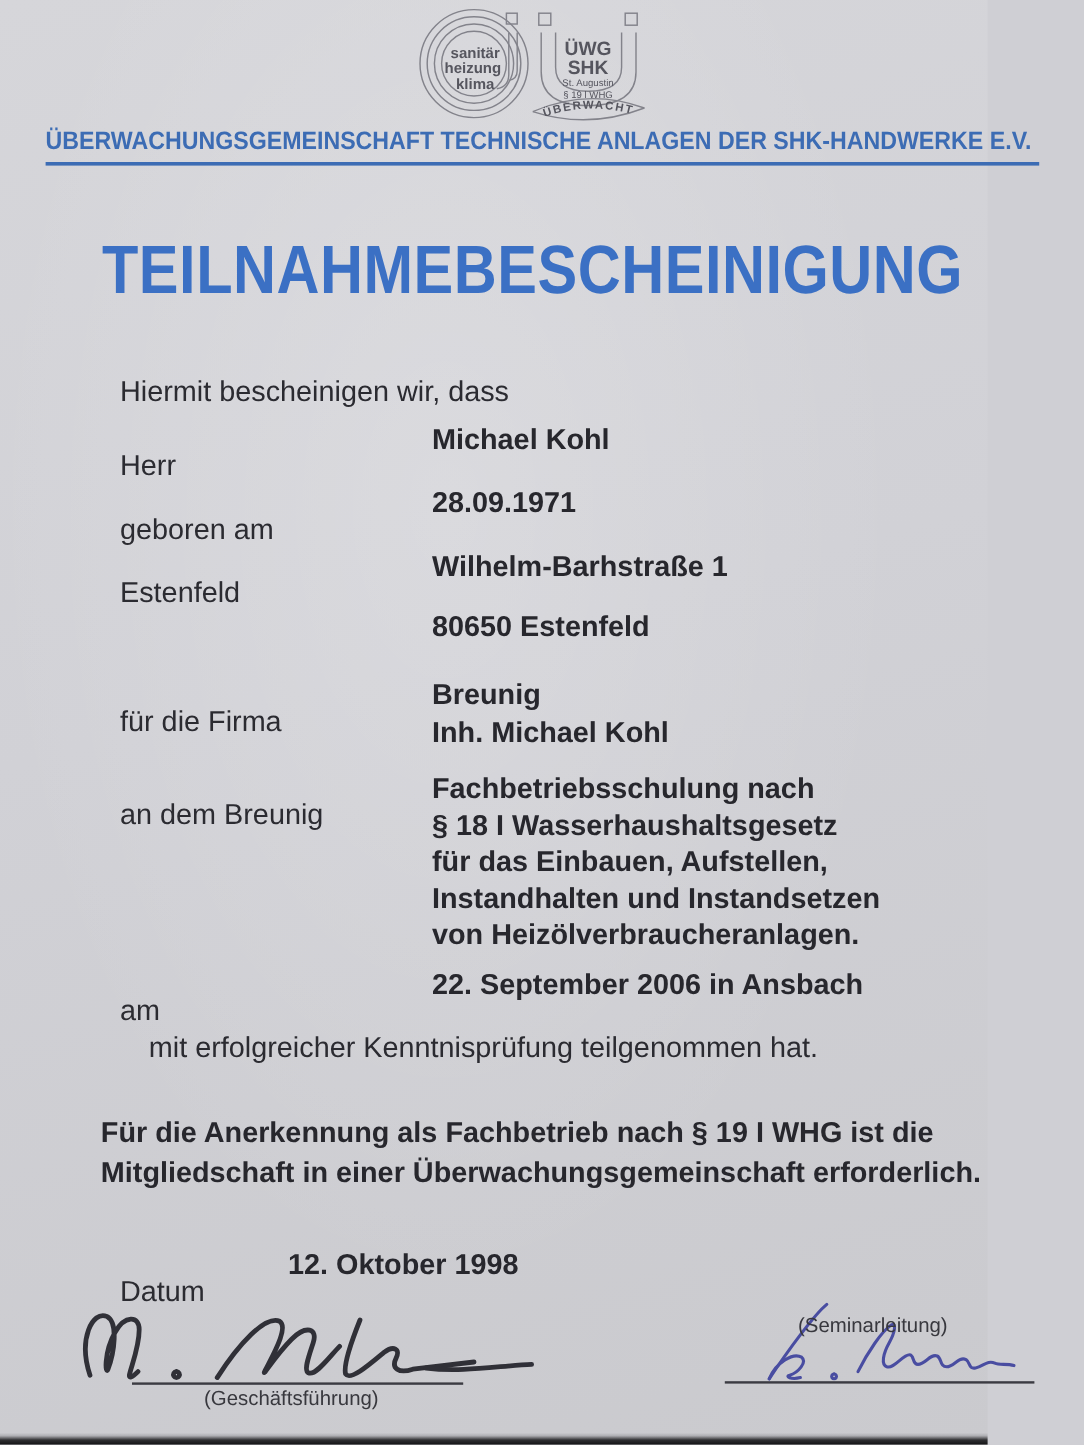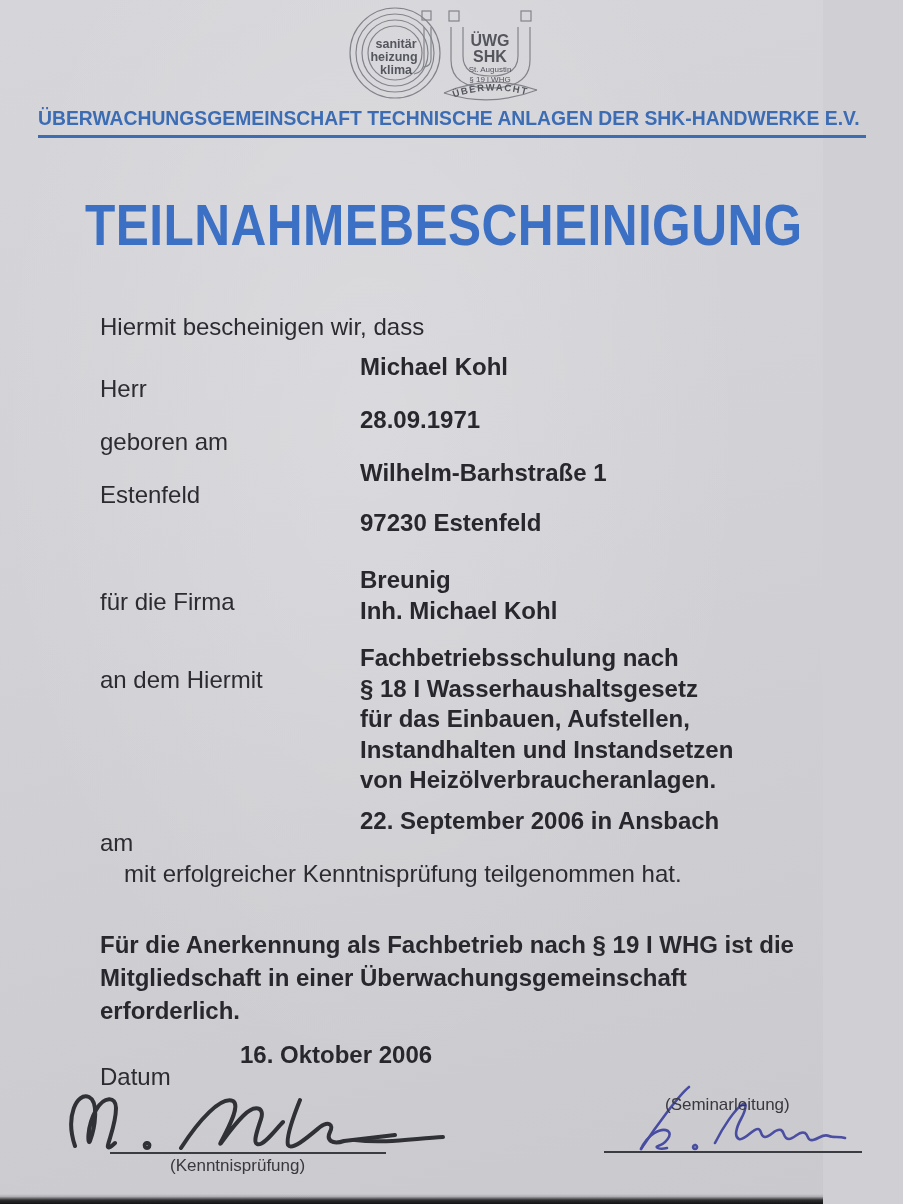--- a/index.html
+++ b/index.html
@@ -29,21 +29,21 @@
   .doc-title{
     position:absolute;left:85px;top:192px;
     color:#3b70c4;font-weight:bold;font-size:57px;white-space:nowrap;
     transform:scaleX(0.87);transform-origin:left top;
     letter-spacing:0.5px;
   }
   .row{position:absolute;left:0;width:903px;color:#2b2b31;font-size:24px;}
   .row .lbl{position:absolute;left:100px;top:0;white-space:pre-line;margin-top:23px;}
   .row .val{position:absolute;left:360px;top:0;font-weight:bold;white-space:pre-line;line-height:30.5px;color:#27272d;}
   .plain{position:absolute;left:100px;color:#2b2b31;font-size:24px;white-space:pre-line;}
-  .note{position:absolute;left:100px;color:#27272d;font-size:24px;font-weight:bold;line-height:33px;white-space:pre-line;}
+  .note{position:absolute;left:84px;color:#27272d;font-size:24px;font-weight:bold;line-height:33px;white-space:pre-line;}
   .datum-val{left:240px !important;}
   .sig-line{position:absolute;height:2px;background:#3b3b42;}
   .sig-label{position:absolute;color:#38383e;font-size:17px;}
   .sig-svg{position:absolute;}
 </style>
 </head>
 <body>
 
 <div class="page">
 
@@ -94,61 +94,61 @@
   <div class="row" style="top:405px;">
     <span class="lbl">geboren am</span>
     <span class="val">28.09.1971</span>
   </div>
   <div class="row" style="top:458px;">
     <span class="lbl">Estenfeld</span>
     <span class="val">Wilhelm-Barhstraße 1</span>
   </div>
   <div class="row" style="top:508px;">
     <span class="lbl"></span>
-    <span class="val">97230 Estenfeld</span>
+    <span class="val">80650 Estenfeld</span>
   </div>
   <div class="row" style="top:565px;">
     <span class="lbl">für die Firma</span>
     <span class="val">Breunig
 Inh. Michael Kohl</span>
   </div>
   <div class="row" style="top:643px;">
-    <span class="lbl">an dem Hiermit</span>
+    <span class="lbl">an dem Breunig</span>
     <span class="val">Fachbetriebsschulung nach
 § 18 I Wasserhaushaltsgesetz
 für das Einbauen, Aufstellen,
 Instandhalten und Instandsetzen
 von Heizölverbraucheranlagen.</span>
   </div>
   <div class="row" style="top:806px;">
     <span class="lbl">am</span>
     <span class="val">22. September 2006 in Ansbach</span>
   </div>
 
   <div class="plain" style="top:860px;margin-left:24px;">mit erfolgreicher Kenntnisprüfung teilgenommen hat.</div>
 
   <div class="note" style="top:928px;">Für die Anerkennung als Fachbetrieb nach § 19 I WHG ist die
 Mitgliedschaft in einer Überwachungsgemeinschaft erforderlich.</div>
 
   <div class="row" style="top:1040px;">
     <span class="lbl">Datum</span>
-    <span class="val datum-val">16. Oktober 2006</span>
+    <span class="val datum-val">12. Oktober 1998</span>
   </div>
 
   <svg class="sig-svg" style="left:55px;top:1082px;" width="400" height="80" viewBox="0 0 400 80">
     <g stroke="#23232b" stroke-width="4" fill="none" stroke-linecap="round" stroke-linejoin="round" opacity="0.92">
       <path d="M20,64 C10,34 22,10 34,15 C44,20 40,46 35,59 C33,65 31,46 41,28 C49,14 61,14 61,26 C61,40 55,55 53,63 C52,67 55,66 60,61"></path>
       <path d="M92,61 a2.5,2.5 0 1 0 0.1,0"></path>
       <path d="M126,66 C144,38 166,14 178,19 C186,24 172,48 166,60 C162,68 174,48 188,34 C200,22 210,25 206,37 C202,49 198,60 202,62 C208,65 220,48 228,40"></path>
       <path d="M245,18 C237,38 231,56 233,63 C237,69 253,55 265,45 C273,39 279,42 275,50 C271,58 277,63 289,59 L340,53"></path>
       <path d="M300,58 C330,62 362,56 388,55"></path>
     </g>
   </svg>
   <div class="sig-line" style="left:110px;top:1152px;width:276px;"></div>
-  <div class="sig-label" style="left:170px;top:1156px;">(Kenntnisprüfung)</div>
+  <div class="sig-label" style="left:170px;top:1156px;">(Geschäftsführung)</div>
 
   <svg class="sig-svg" style="left:615px;top:1083px;" width="280" height="72" viewBox="0 0 280 72">
     <g stroke="#43479f" stroke-width="2.6" fill="none" stroke-linecap="round" stroke-linejoin="round" opacity="0.95">
       <path d="M26,66 C42,42 64,12 74,4"></path>
       <path d="M26,66 C32,52 46,44 53,48 C58,52 50,61 43,63 C39,64 44,67 52,65"></path>
       <path d="M80,62 a2,2 0 1 0 0.1,0"></path>
       <path d="M100,60 C108,44 120,26 128,21 C132,19 131,27 126,36 C121,45 119,54 124,56 C130,58 137,46 143,46 C147,46 145,54 150,54 C156,54 160,45 166,47 C170,49 168,56 174,56 C180,56 184,47 190,50 C194,53 192,58 198,57 C204,56 208,50 214,53 C218,55 224,53 230,55"></path>
     </g>
   </svg>
   <div class="sig-line" style="left:604px;top:1151px;width:258px;"></div>

